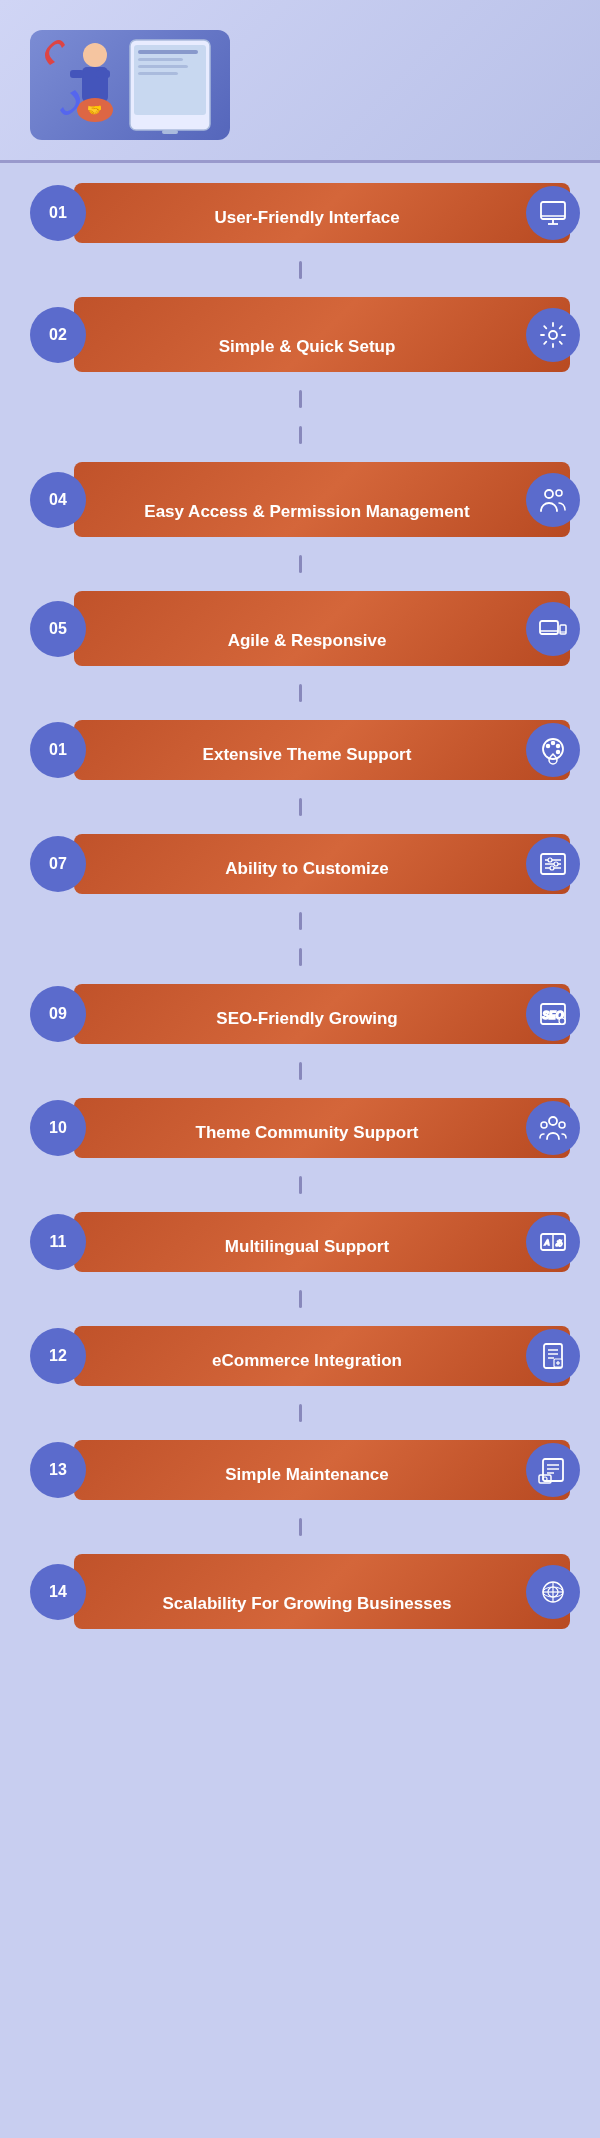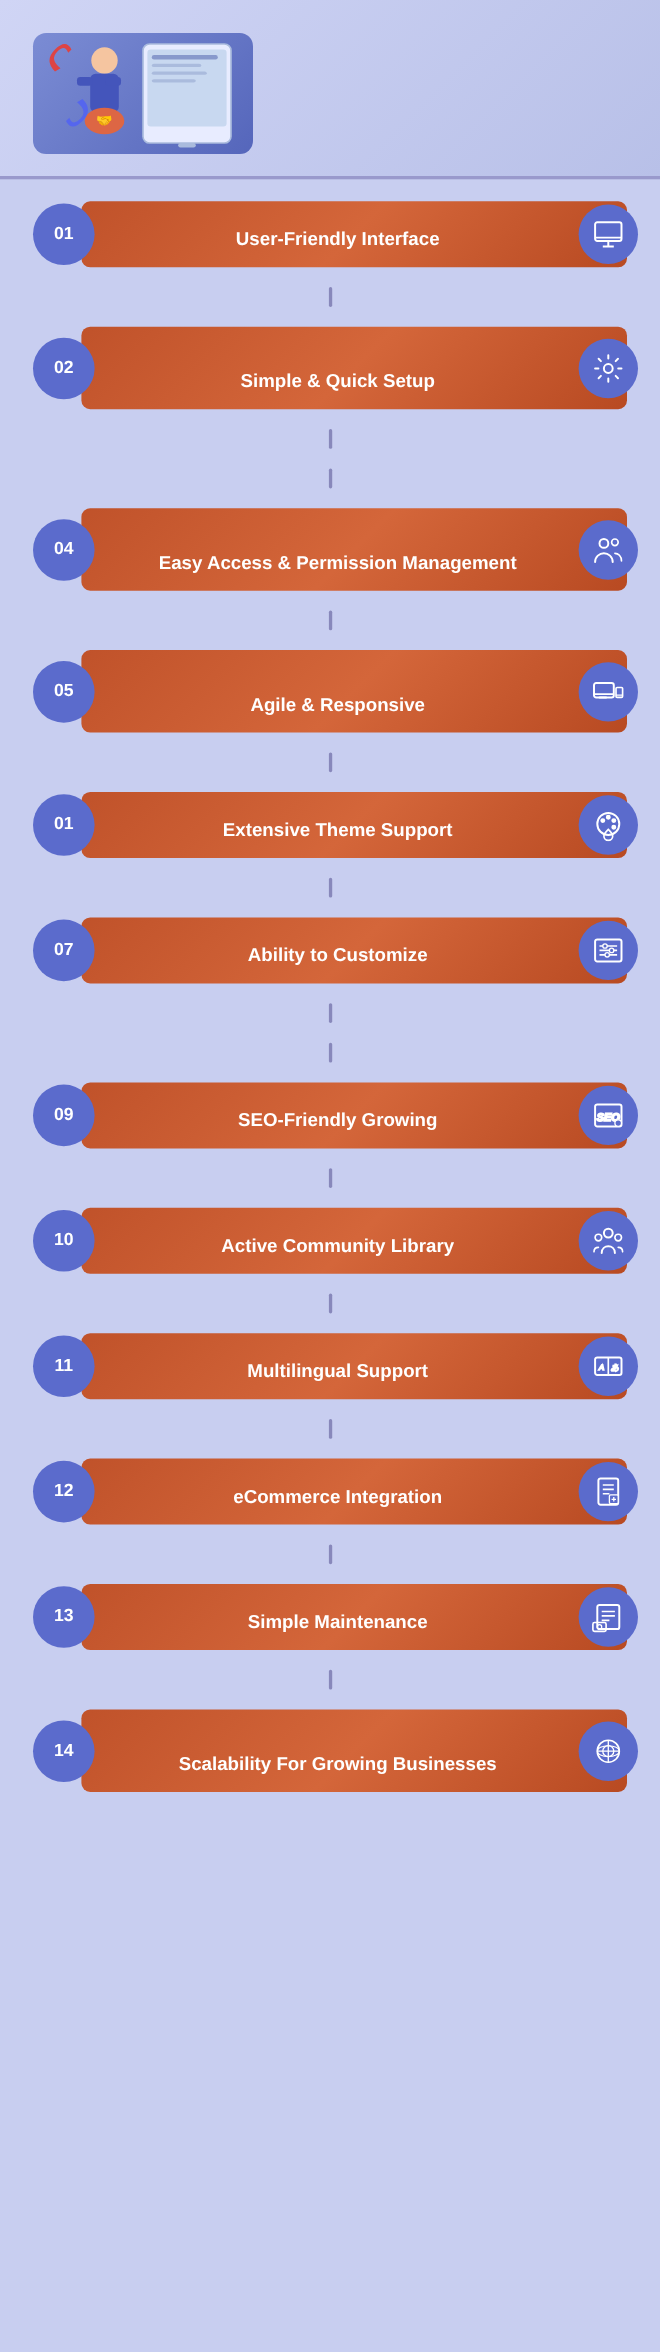--- a/index.html
+++ b/index.html
@@ -294,21 +294,21 @@
           </svg>
         </div>
       </div>
     </div>
     <div class="connector">
       <div class="connector-line"></div>
     </div>
     <div class="benefit-row">
       <div class="number-badge">10</div>
       <div class="benefit-bar">
-        <span class="benefit-text">Active Community Library</span>
+        <span class="benefit-text">Theme Community Support</span>
         <div class="icon-badge">
           <svg viewBox="0 0 30 30" xmlns="http://www.w3.org/2000/svg">
             <circle cx="15" cy="8" r="4" stroke="white" stroke-width="1.8" fill="none"></circle>
             <circle cx="6" cy="12" r="3" stroke="white" stroke-width="1.5" fill="none"></circle>
             <circle cx="24" cy="12" r="3" stroke="white" stroke-width="1.5" fill="none"></circle>
             <path d="M9 26c0-4 3-6 6-6s6 2 6 6" stroke="white" stroke-width="1.8" fill="none" stroke-linecap="round"></path>
             <path d="M2 25c0-3 2-4 4-4" stroke="white" stroke-width="1.5" fill="none" stroke-linecap="round"></path>
             <path d="M28 25c0-3-2-4-4-4" stroke="white" stroke-width="1.5" fill="none" stroke-linecap="round"></path>
           </svg>
         </div>

